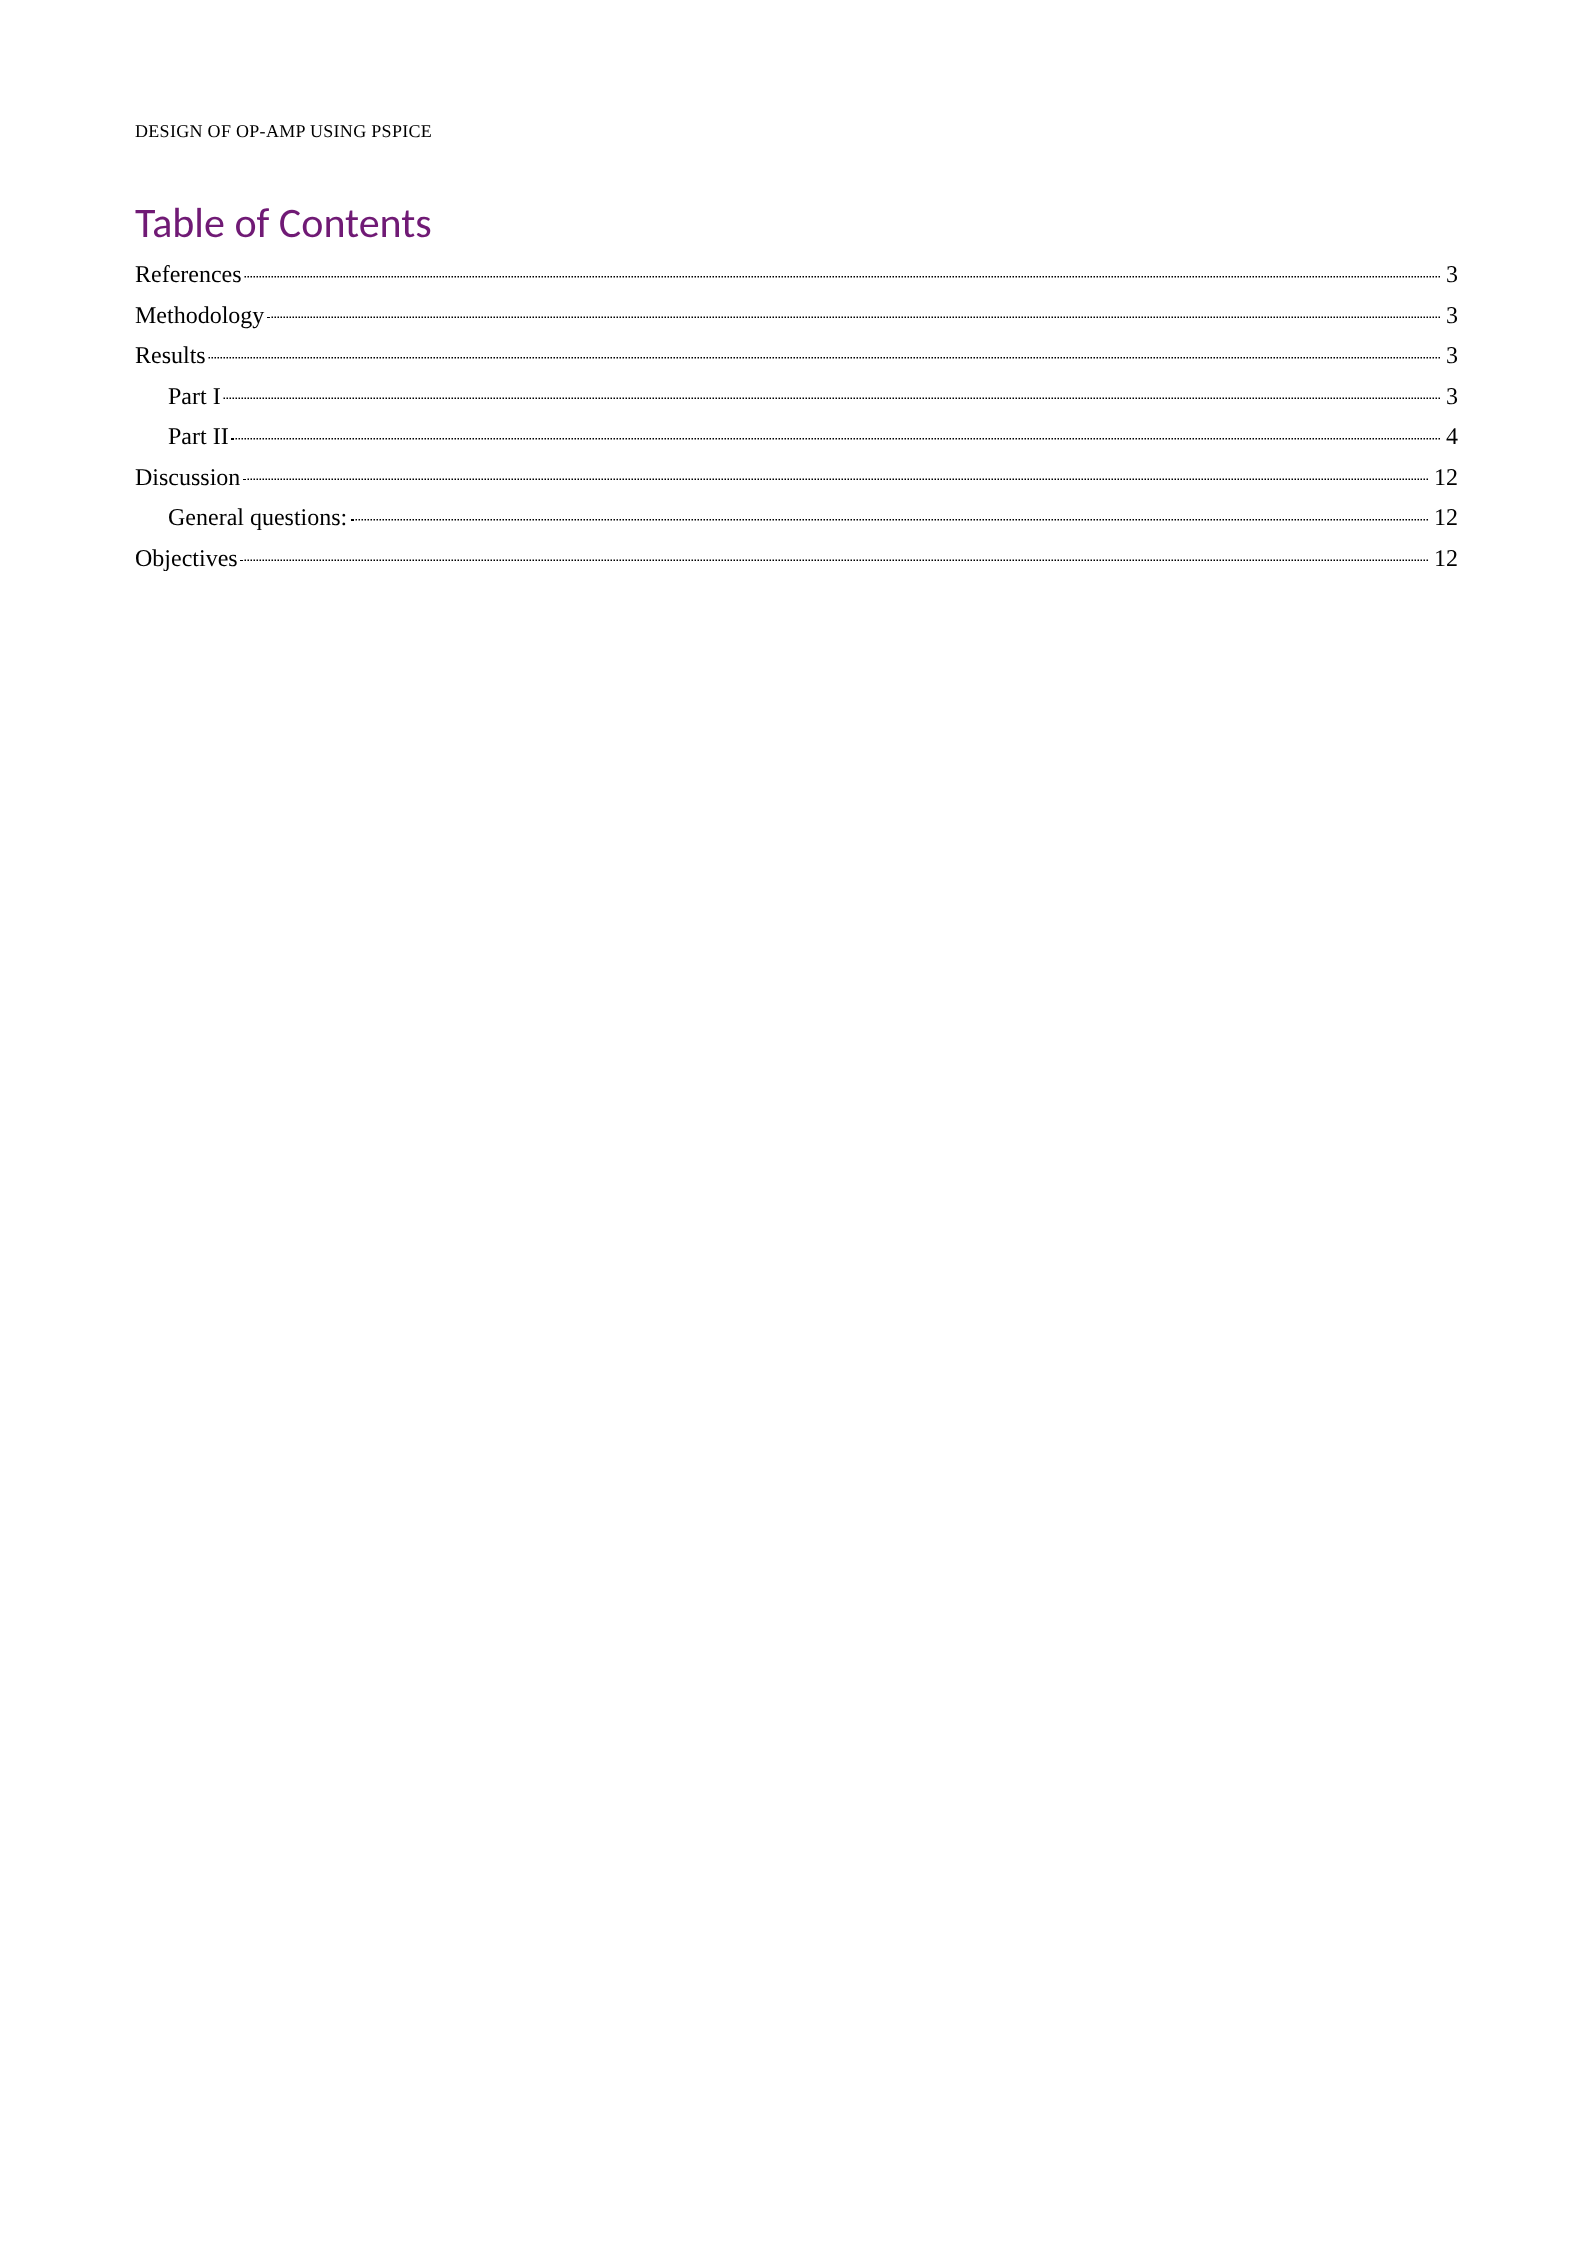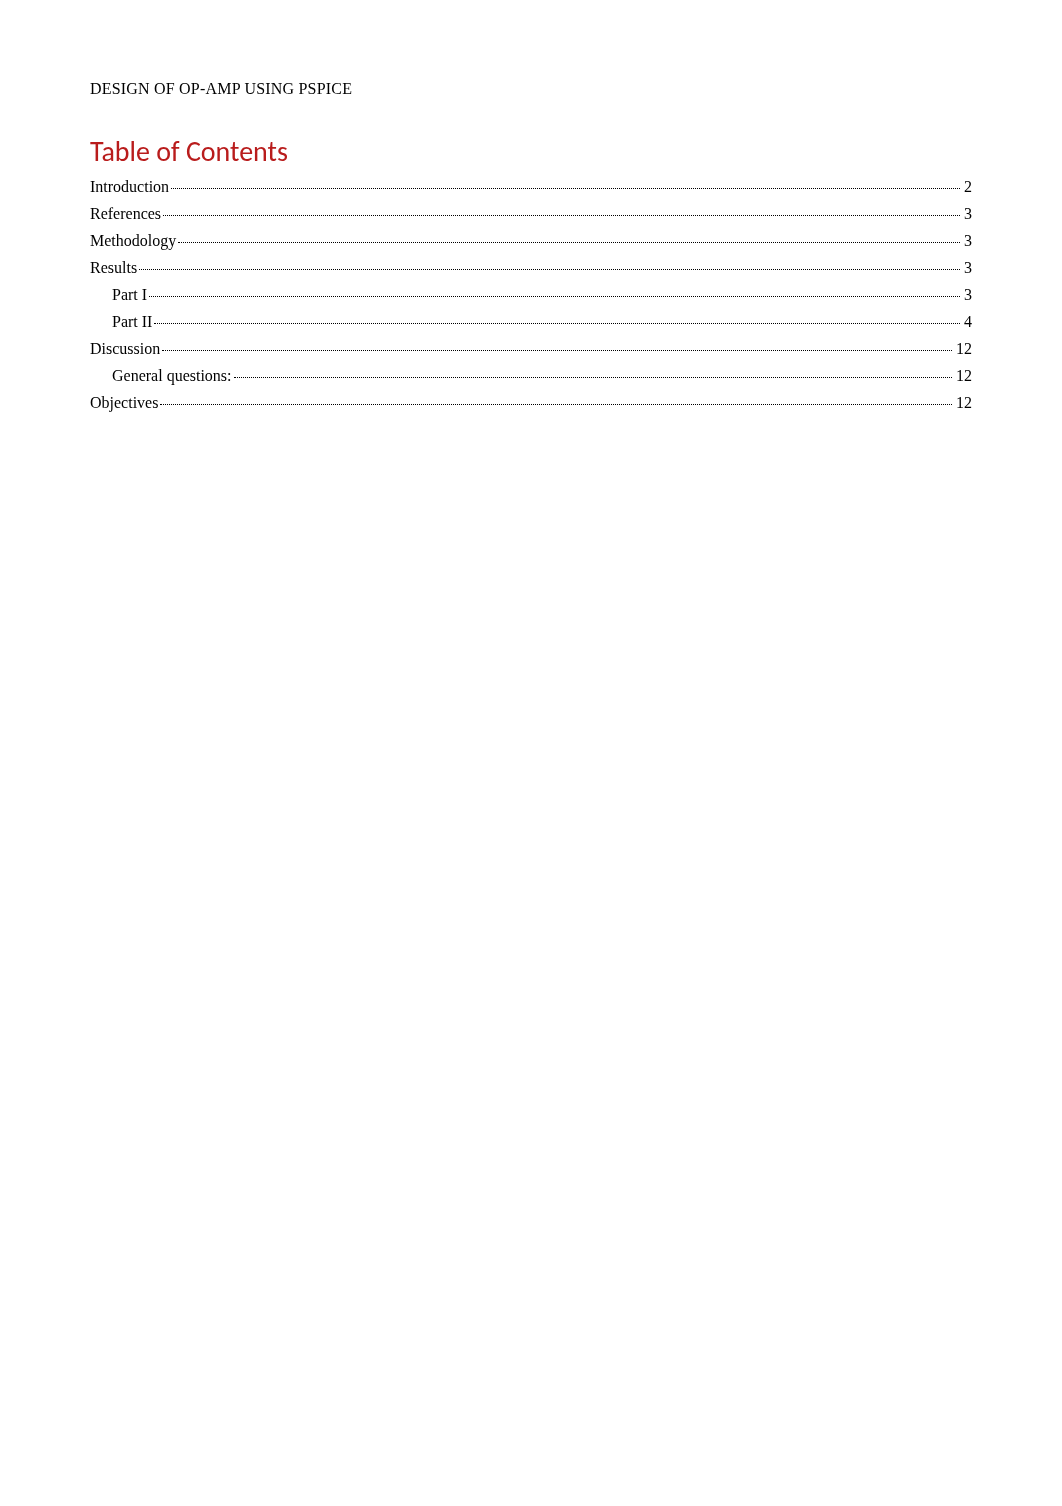--- a/index.html
+++ b/index.html
@@ -5,29 +5,29 @@
   * { margin: 0; padding: 0; box-sizing: border-box; }
   body {
     background: #ffffff;
     font-family: "Times New Roman", Times, serif;
     width: 1062px;
     height: 1506px;
     padding: 80px 90px 90px 90px;
     color: #000;
   }
   .header-title {
-    font-size: 16px;
+    font-size: 12px;
     color: #000;
     margin-bottom: 36px;
     letter-spacing: 0.2px;
   }
   .toc-title {
     font-family: Calibri, "Segoe UI", Arial, sans-serif;
     font-size: 28px;
-    color: #b91c1c;
+    color: #701a75;
     font-weight: 400;
     margin-bottom: 10px;
   }
   .toc-list {
     list-style: none;
     font-size: 16px;
     line-height: 1.0;
   }
   .toc-entry {
     display: flex;
@@ -55,25 +55,20 @@
   }
 </style>
 </head>
 <body>
 
 <div class="header-title">DESIGN OF OP-AMP USING PSPICE</div>
 
 <div class="toc-title">Table of Contents</div>
 
 <ul class="toc-list">
-  <li class="toc-entry">
-    <span class="toc-label">Introduction</span>
-    <span class="toc-dots"></span>
-    <span class="toc-page">2</span>
-  </li>
   <li class="toc-entry">
     <span class="toc-label">References</span>
     <span class="toc-dots"></span>
     <span class="toc-page">3</span>
   </li>
   <li class="toc-entry">
     <span class="toc-label">Methodology</span>
     <span class="toc-dots"></span>
     <span class="toc-page">3</span>
   </li>

